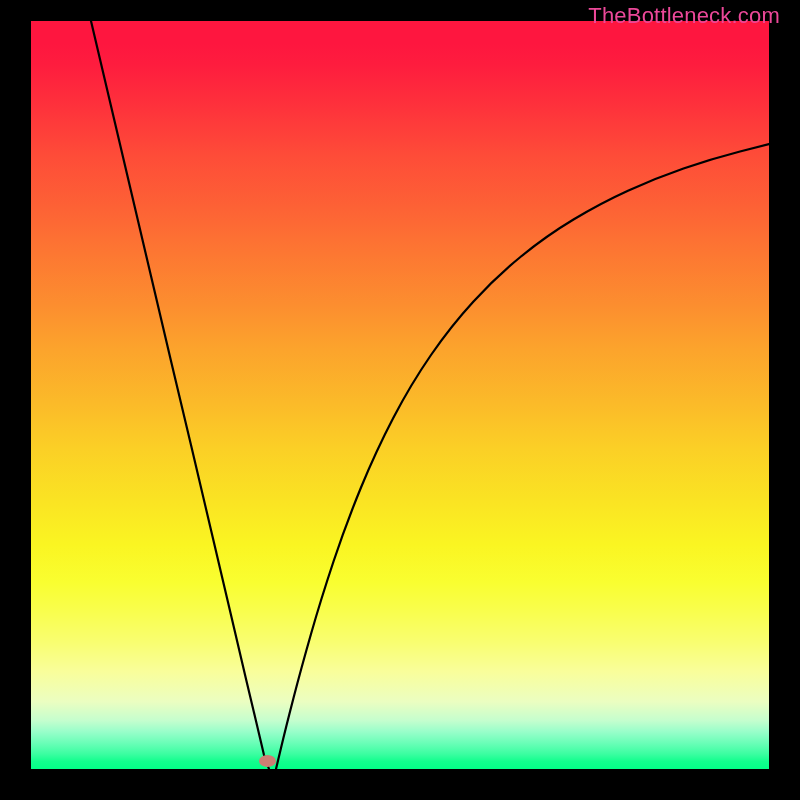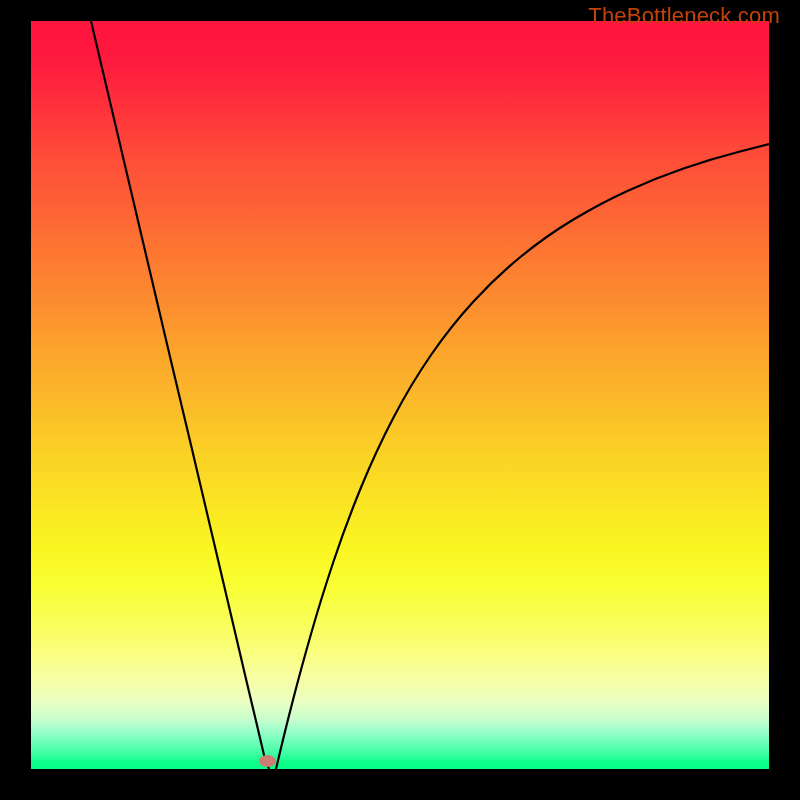--- a/index.html
+++ b/index.html
@@ -42,21 +42,21 @@
       #6bfeb8 96.5%,
       #3bfea1 98%,
       #12fe8d 99%,
       #03ff87 100%
     );
   }
   .watermark {
     position: absolute;
     top: 3px;
     right: 20px;
-    color: #c2410c;
+    color: #ec4899;
     font-size: 22px;
     font-weight: 500;
     letter-spacing: 0.2px;
     z-index: 10;
   }
   .dot {
     position: absolute;
     width: 17px;
     height: 12px;
     background: #cd7e73;

